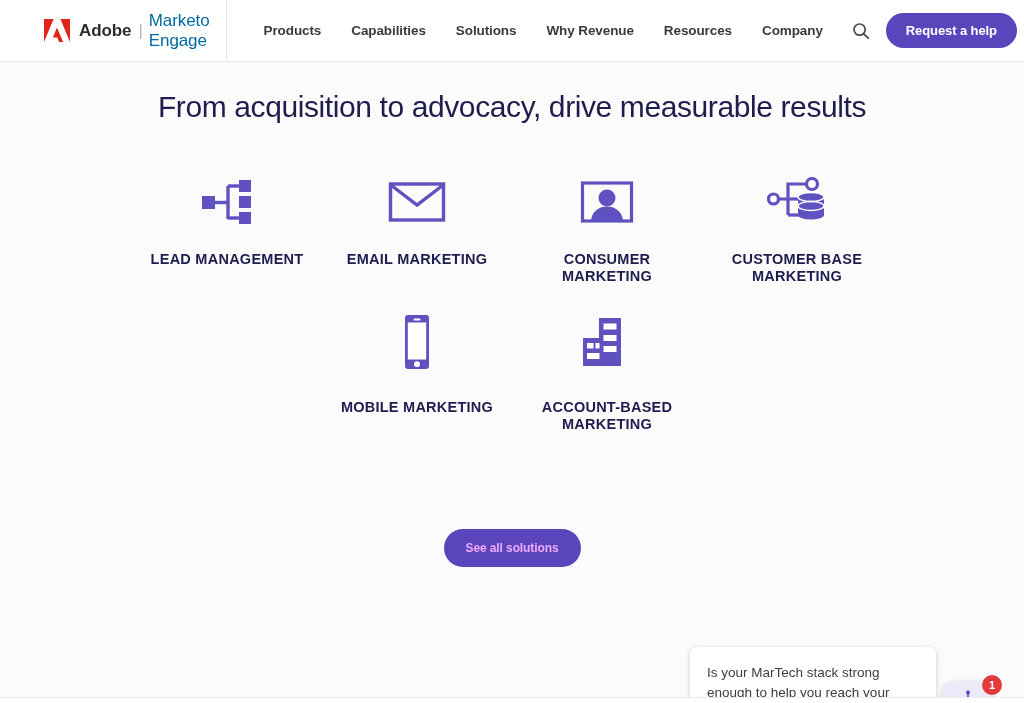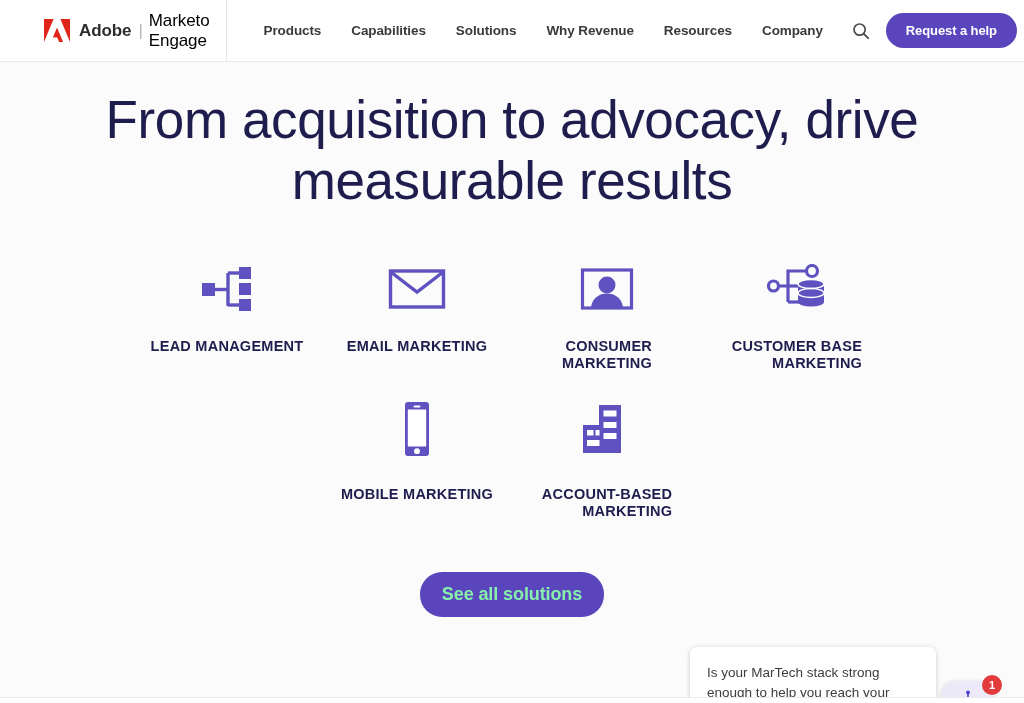--- a/index.html
+++ b/index.html
@@ -41,21 +41,21 @@
     letter-spacing: -0.1px;
   }
   .brand-sep {
     color: #b5b5b5;
     font-size: 17px;
     margin: 0 6px 0 7px;
     font-weight: 300;
   }
   .brand-product {
     font-size: 17px;
-    color: #000000;
+    color: #0369a1;
     font-weight: 400;
     letter-spacing: -0.1px;
   }
 
   .nav {
     display: flex;
     align-items: center;
     gap: 0px;
     flex: 1;
   }
@@ -110,36 +110,35 @@
     padding-top: 44px;
     font-size: 14.5px;
     font-weight: bold;
     letter-spacing: 1.15px;
     color: #5f52c0;
     text-transform: uppercase;
   }
   .headline {
     margin: 0;
     padding-top: 28px;
-    font-size: 53px;
+    font-size: 30px;
     font-weight: 400;
     color: #1f1d4e;
     letter-spacing: -0.4px;
     line-height: 1.15;
   }
 
   
   .grid {
     margin-top: 48px;
   }
   .row {
     display: flex;
     justify-content: center;
     align-items: flex-start;
-    text-align: right;
   }
   .row1 .cell { width: 190px; }
   .row2 { margin-top: 28px; }
   .row2 .cell { width: 190px; }
   .cell {
     display: flex;
     flex-direction: column;
     align-items: center;
     cursor: pointer;
   }
@@ -160,29 +159,30 @@
     white-space: pre-line;
   }
   .row2 .cell-label { margin-top: 28px; }
 
   
   .cta-wrap {
     margin-top: 52px;
   }
   .cta-btn {
     background: #5a45bd;
-    color: #86efac;
+    color: #f0abfc;
     border: none;
     border-radius: 22px;
-    font-size: 18px;
+    font-size: 12px;
     font-weight: bold;
     padding: 12px 22px;
     cursor: pointer;
     font-family: "Liberation Sans", sans-serif;
     letter-spacing: -0.1px;
+    margin-top: 44px;
   }
 
   
   .next-peek {
     position: absolute;
     left: 0; right: 0;
     bottom: 0;
     height: 6px;
     background: #ffffff;
     border-top: 1px solid #ececec;

